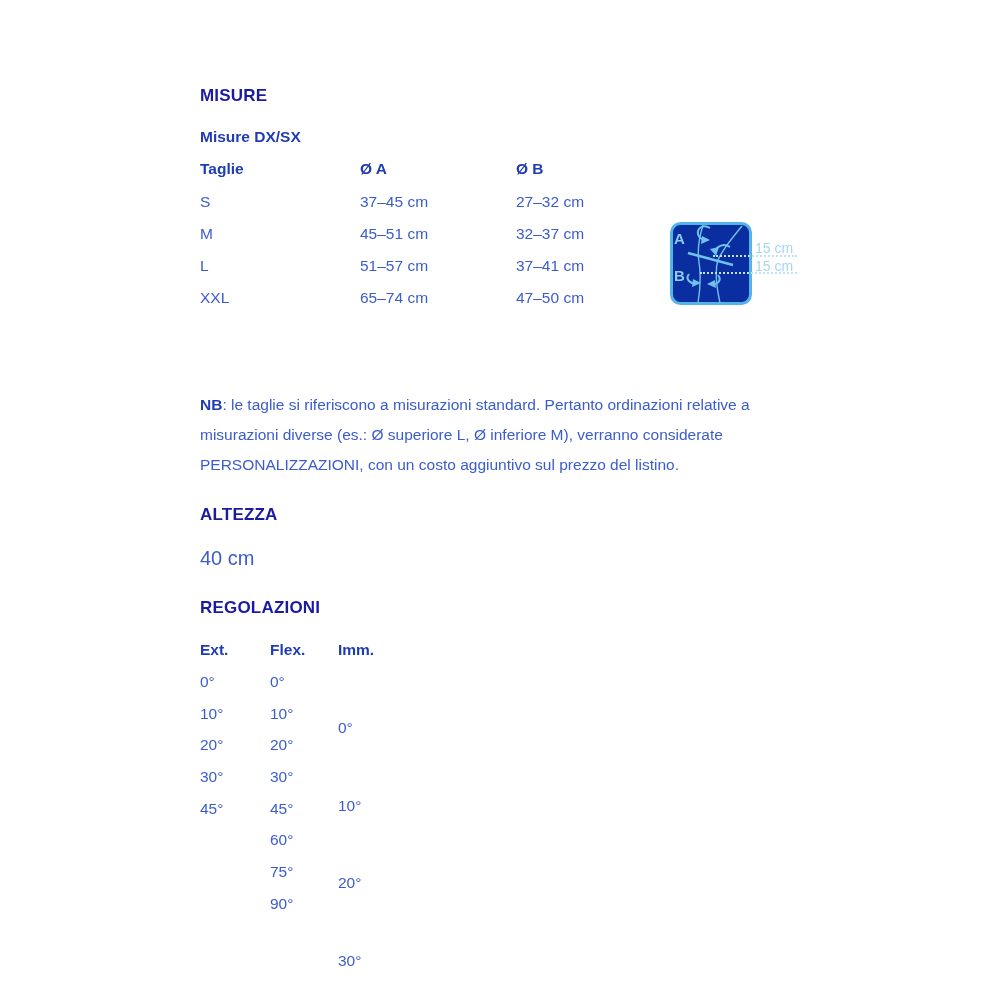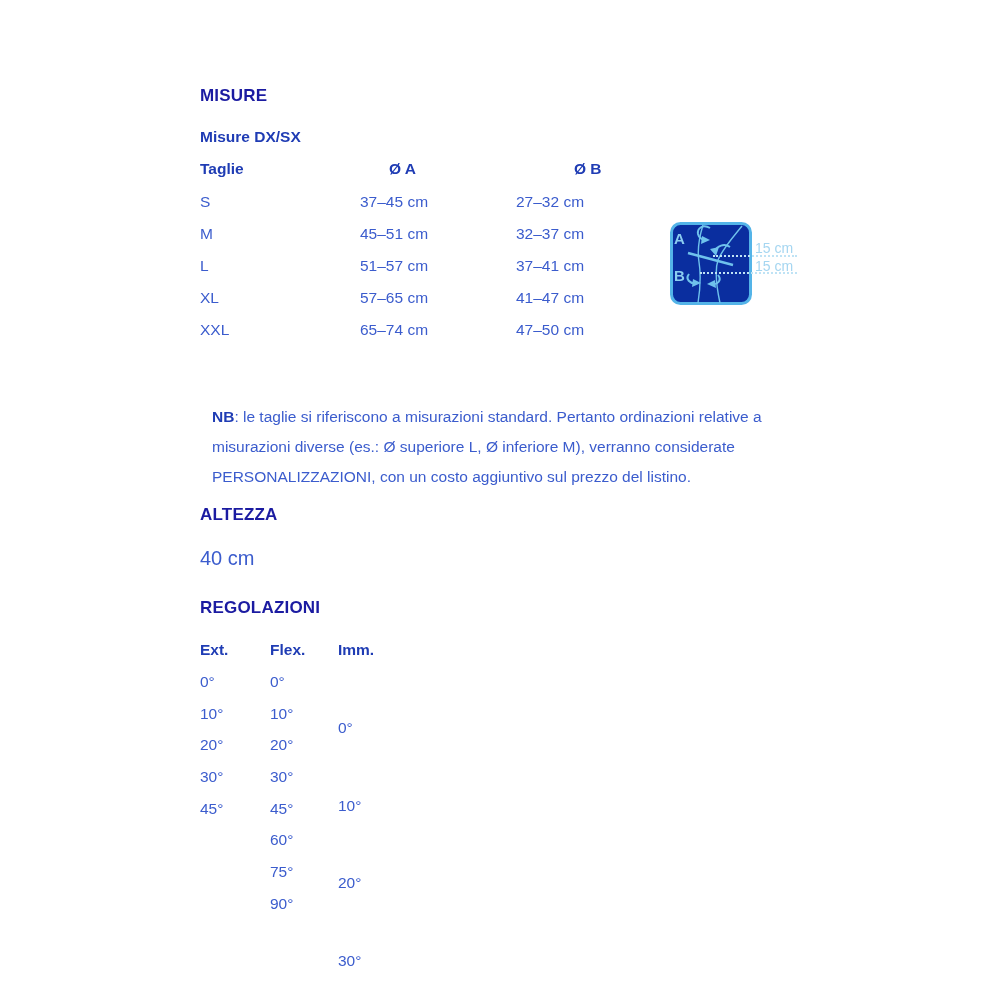--- a/index.html
+++ b/index.html
@@ -15,41 +15,41 @@
     font-size:17px;font-weight:700;color:var(--heading);
     letter-spacing:.2px;
   }
   .subtitle{
     position:absolute;left:200px;top:128px;
     font-size:15.5px;font-weight:600;color:var(--label);
   }
   
   .size-table{position:absolute;left:200px;top:151px;width:430px;}
   .size-table .trow{display:flex;align-items:center;height:32px;}
-  .size-table .trow.head{height:35px;gap:29px;}
+  .size-table .trow.head{height:35px;}
   .size-table .c1{width:160px;}
   .size-table .c2{width:156px;}
   .size-table .c3{flex:1;}
   .size-table .trow.head span{font-weight:600;color:var(--label);font-size:15.5px;}
   .size-table .trow.body span{font-weight:400;color:var(--body);font-size:15.5px;}
   
   .diagram{position:absolute;left:670px;top:222px;width:82px;height:83px;z-index:1;}
   .cm-label{
     position:absolute;z-index:3;
     font-size:14px;line-height:14px;color:var(--measure_text);
     white-space:nowrap;
   }
   .cm-top{left:755px;top:241px;}
   .cm-bottom{left:755px;top:259px;}
   .dotline{position:absolute;z-index:2;height:0;border-top:2px dotted var(--dot_line);}
   .dot-top{left:713px;top:255px;width:84px;}
   .dot-bottom{left:700px;top:272px;width:97px;}
   
   .note{
-    position:absolute;left:200px;top:390px;width:600px;margin:12px;
+    position:absolute;left:200px;top:390px;width:600px;margin:0;
     font-size:15.5px;line-height:30px;color:var(--body);
   }
   .note strong{color:var(--label);font-weight:700;}
   
   .value-line{
     position:absolute;left:200px;top:547px;
     font-size:20px;color:var(--body);
   }
   
   .adj-grid{position:absolute;left:200px;top:634px;display:flex;}
@@ -81,25 +81,20 @@
     </div>
     <div class="trow body">
       <span class="c1">M</span>
       <span class="c2">45–51 cm</span>
       <span class="c3">32–37 cm</span>
     </div>
     <div class="trow body">
       <span class="c1">L</span>
       <span class="c2">51–57 cm</span>
       <span class="c3">37–41 cm</span>
-    </div>
-    <div class="trow body">
-      <span class="c1">XL</span>
-      <span class="c2">57–65 cm</span>
-      <span class="c3">41–47 cm</span>
     </div>
     <div class="trow body">
       <span class="c1">XXL</span>
       <span class="c2">65–74 cm</span>
       <span class="c3">47–50 cm</span>
     </div>
   </div>
 
   <div class="diagram">
     <svg width="82" height="83" viewBox="0 0 82 83">

